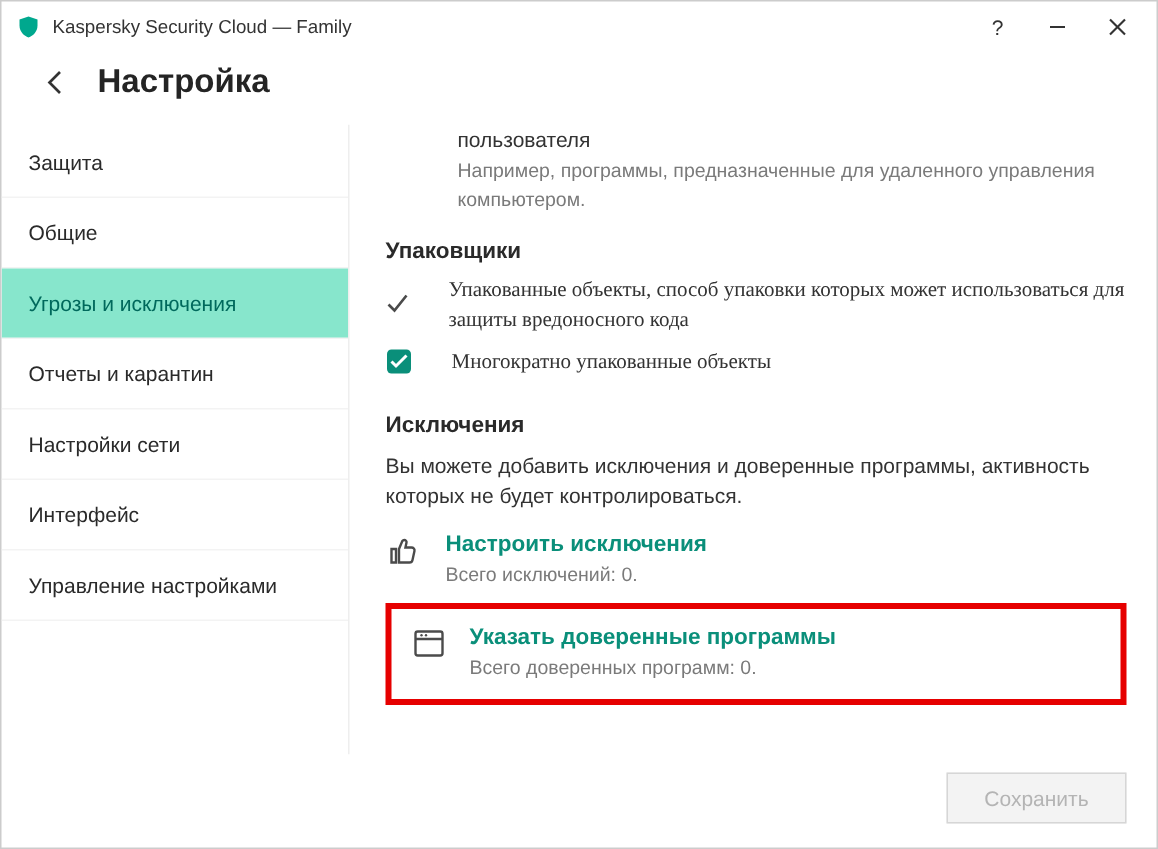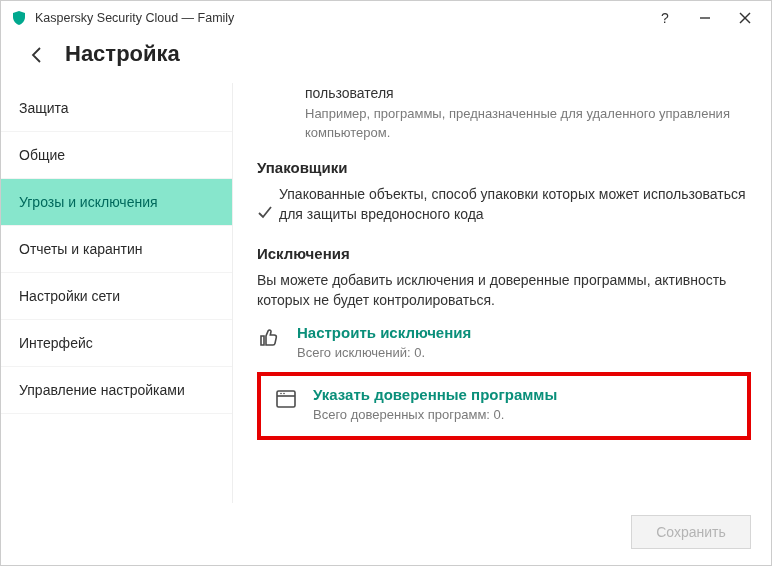--- a/index.html
+++ b/index.html
@@ -94,23 +94,24 @@
     line-height: 1.45;
   }
   .desc {
     font-size: 13px;
     color: #7a7a7a;
     line-height: 1.45;
     margin-top: 2px;
   }
   .check-row {
     display: flex;
-    align-items: flex-end;
-    gap: 6px;
+    align-items: center;
+    gap: 26px;
     margin: 6px 0;
+    font-family: Liberation Serif, serif;
   }
   .check-row .txt { flex:1; font-size:14px; color:#333; line-height:1.45; }
   .checkmark-icon { flex:0 0 16px; margin-top:3px; }
   .checkbox-icon  { flex:0 0 18px; margin-top:1px; }
   .para {
     font-size: 14px; color: #333; line-height: 1.45;
     margin-top: 6px;
   }
   .action-row {
     display: flex;
@@ -211,20 +212,29 @@
 
     <div class="check-row">
       <span class="checkmark-icon">
         <svg width="16" height="16" viewBox="0 0 16 16">
             <path d="M2 8l4 4 8-10" fill="none" stroke="#4b4b4b" stroke-width="1.8"></path>
           </svg>
       </span>
       <div class="txt">Упакованные объекты, способ упаковки которых может использоваться для защиты вредоносного кода</div>
     </div>
 
+    <div class="check-row">
+      <span class="checkbox-icon">
+        <svg width="18" height="18" viewBox="0 0 18 18">
+            <rect x="1" y="1" width="16" height="16" rx="3" fill="#0a8f7a"></rect>
+            <path d="M4 9l3 3 7-7" fill="none" stroke="#fff" stroke-width="2"></path>
+          </svg>
+      </span>
+      <div class="txt">Многократно упакованные объекты</div>
+    </div>
 
     <div class="section-title" style="margin-top:20px;">Исключения</div>
     <div class="para">Вы можете добавить исключения и доверенные программы, активность которых не будет контролироваться.</div>
 
     <div class="action-row">
       <span class="action-icon">
         <svg width="24" height="24" viewBox="0 0 24 24" fill="none" stroke="#4b4b4b" stroke-width="1.6">
           <path d="M6 20V11H3v9h3zm2 0h7c1 0 1.8-.7 2-1.7l1.3-6c.3-1.3-.7-2.3-2-2.3h-4l.7-3.3c.2-1-.6-1.7-1.5-1.7-.5 0-1 .3-1.3.7L8 11v9z"></path>
         </svg>
       </span>

